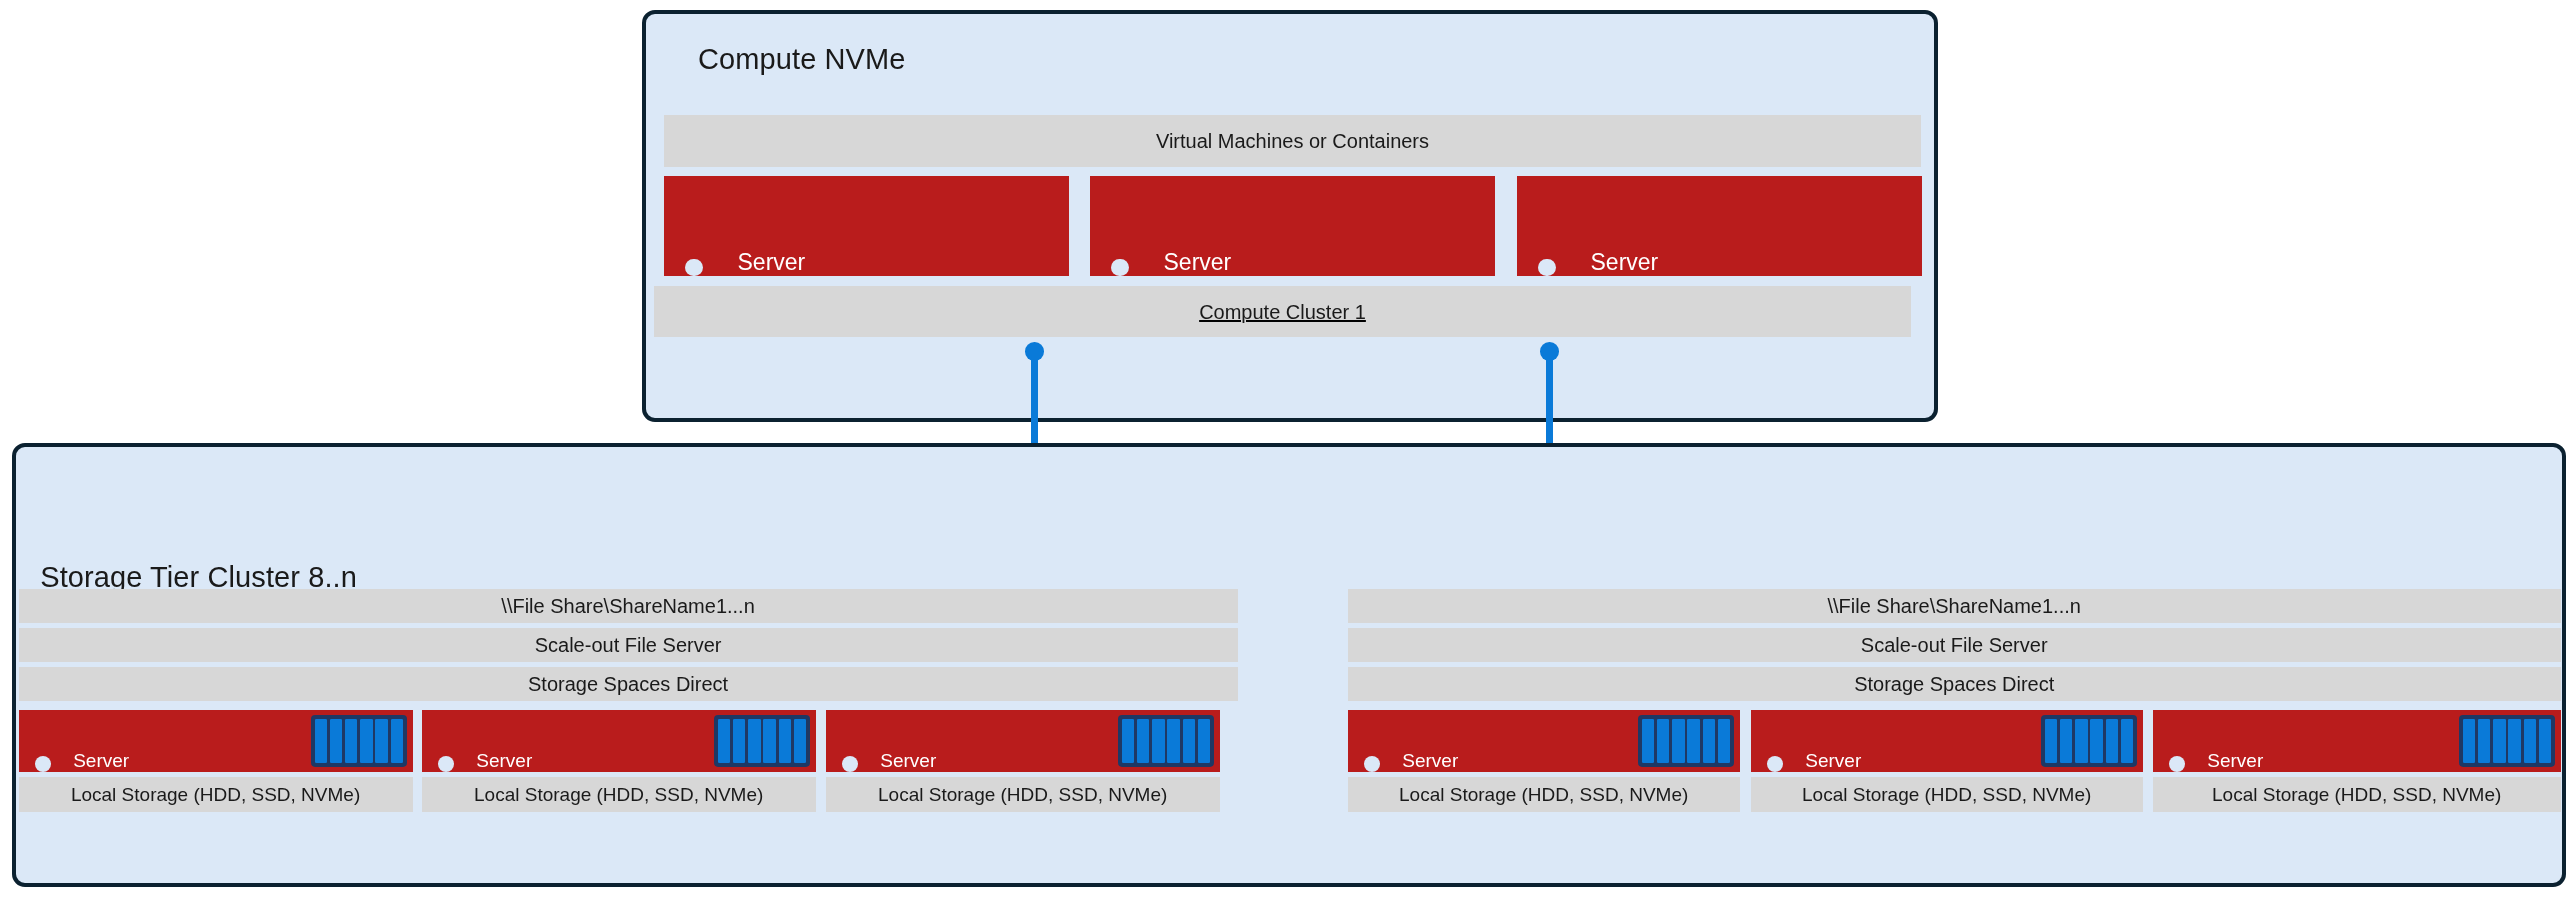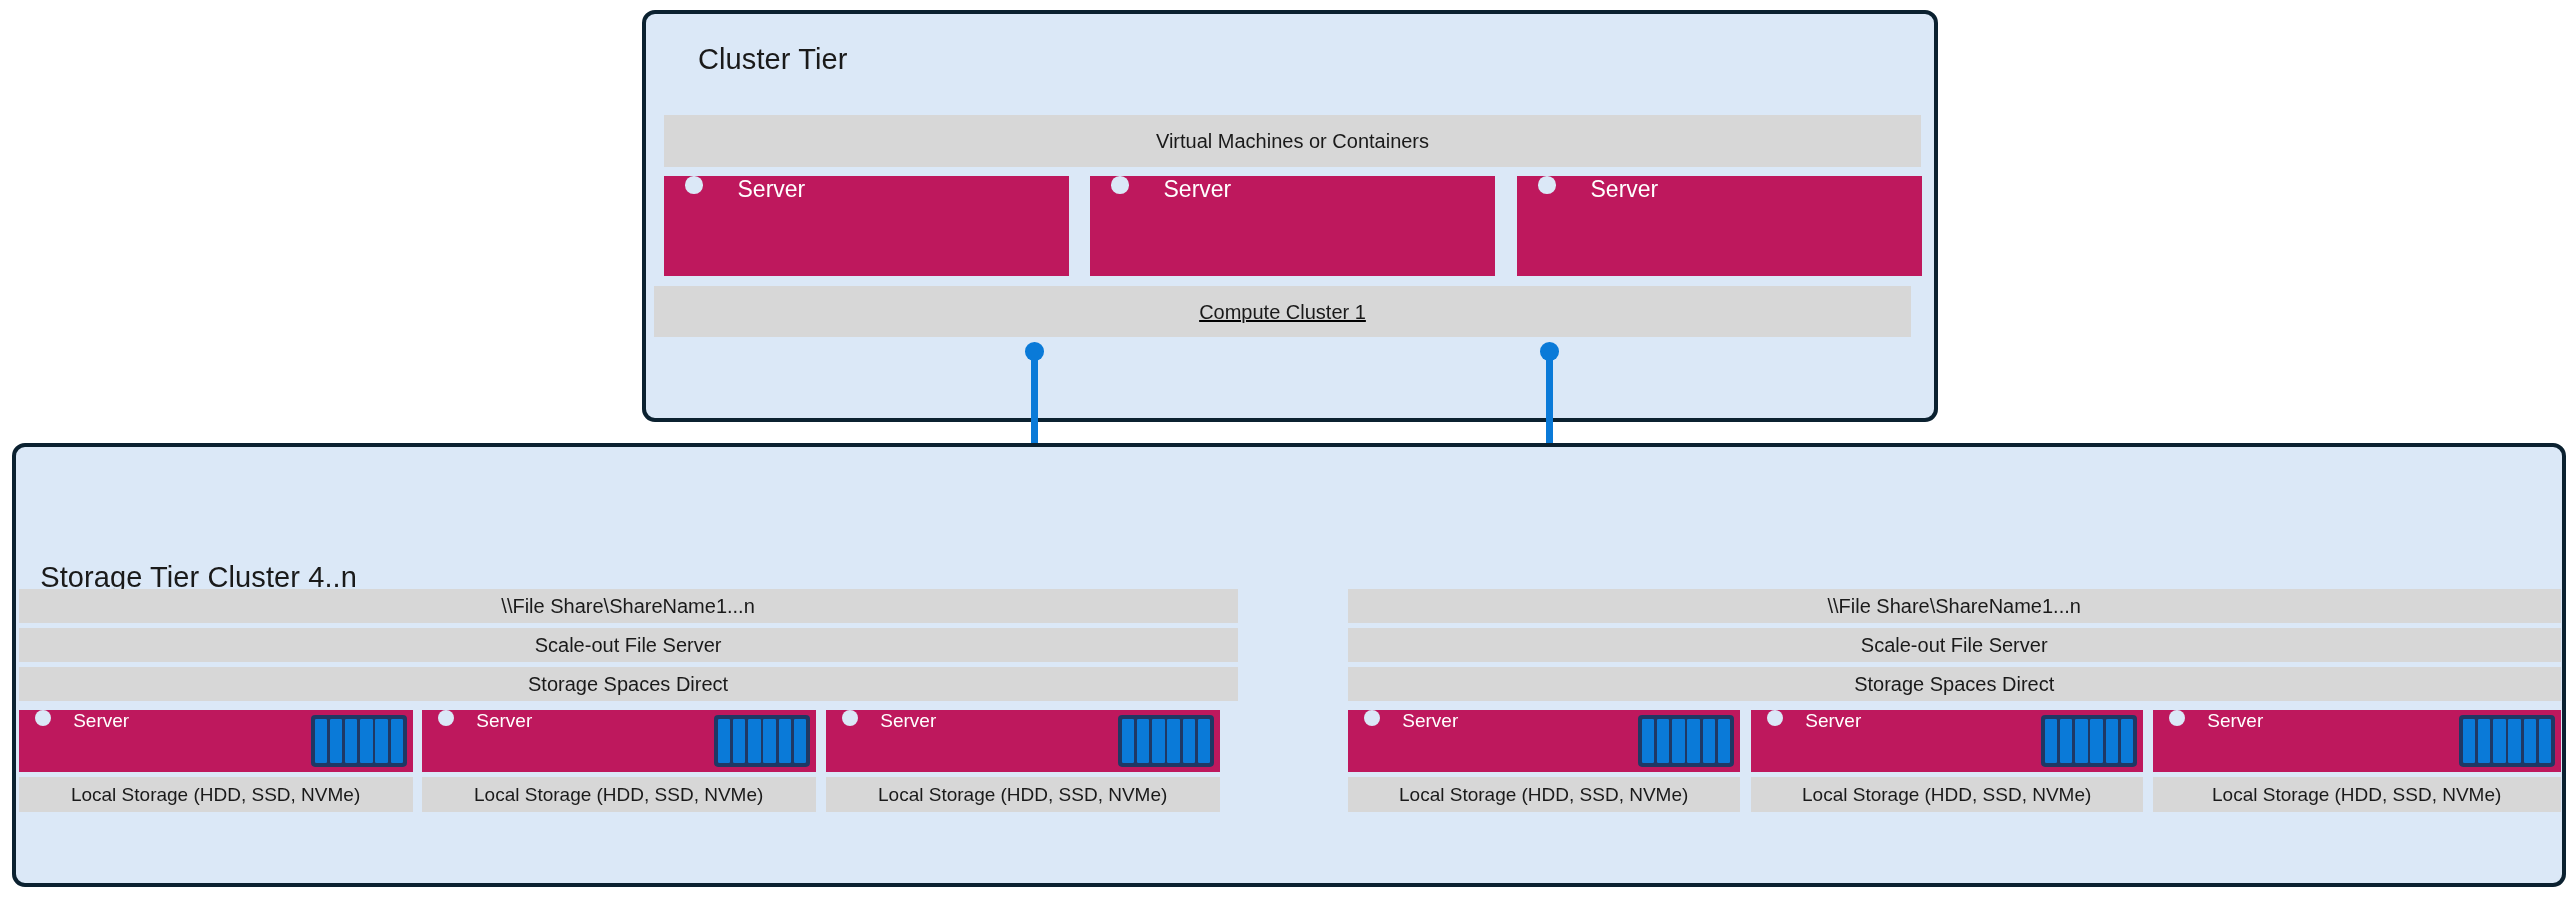--- a/index.html
+++ b/index.html
@@ -65,23 +65,23 @@
     font-size: 20px;
     color: #1a1a1a;
     font-weight: 400;
     white-space: nowrap;
     line-height: 1;
   }
 
   
   .server-card {
     position: absolute;
-    background: #be185d;
+    background: #b91c1c;
     display: flex;
-    align-items: flex-start;
+    align-items: flex-end;
     box-sizing: border-box;
   }
   .server-dot {
     border-radius: 50%;
     background: #dbe8f7;
     flex: 0 0 auto;
   }
   .server-label {
     color: #ffffff;
     font-weight: 400;
@@ -156,21 +156,21 @@
   }
   .folder-icon svg { display: block; }
 </style>
 </head>
 <body>
 
 <div id="stage">
 
   <div class="tier-box" id="compute-tier-box">
 
-    <div class="tier-title" id="compute-tier-title">Cluster Tier</div>
+    <div class="tier-title" id="compute-tier-title">Compute NVMe</div>
 
     <div class="band" style="left:18px; top:101px; width:1257px; height:52px;">
       <span class="band-label">Virtual Machines or Containers</span>
     </div>
 
     <div class="server-card compute-server" style="left:18px; top:162px; width:405px; height:100px;">
       <span class="server-dot"></span>
       <span class="server-label">Server</span>
     </div>
 
@@ -206,21 +206,21 @@
     <span class="connector-dot" style="top:108px;"></span>
   </div>
   <div class="folder-icon" style="left:1501px; top:477px;">
     <svg width="97" height="65" viewBox="0 0 166 112" xmlns="http://www.w3.org/2000/svg">
       <path d="M0 10 A10 10 0 0 1 10 0 H58 L82 20 H156 A10 10 0 0 1 166 30 V102 A10 10 0 0 1 156 112 H10 A10 10 0 0 1 0 102 Z" fill="#0a7ad8"></path>
     </svg>
   </div>
 
   <div class="tier-box" id="storage-tier-box">
 
-    <div class="tier-title" id="storage-tier-title">Storage Tier Cluster 4..n</div>
+    <div class="tier-title" id="storage-tier-title">Storage Tier Cluster 8..n</div>
 
     <div class="band" style="left:2.9px; top:142px; width:1219px; height:34px;">
       <span class="band-label">\\File Share\ShareName1...n</span>
     </div>
 
     <div class="band" style="left:2.9px; top:181px; width:1219px; height:34px;">
       <span class="band-label">Scale-out File Server</span>
     </div>
 
     <div class="band" style="left:2.9px; top:220px; width:1219px; height:34px;">

